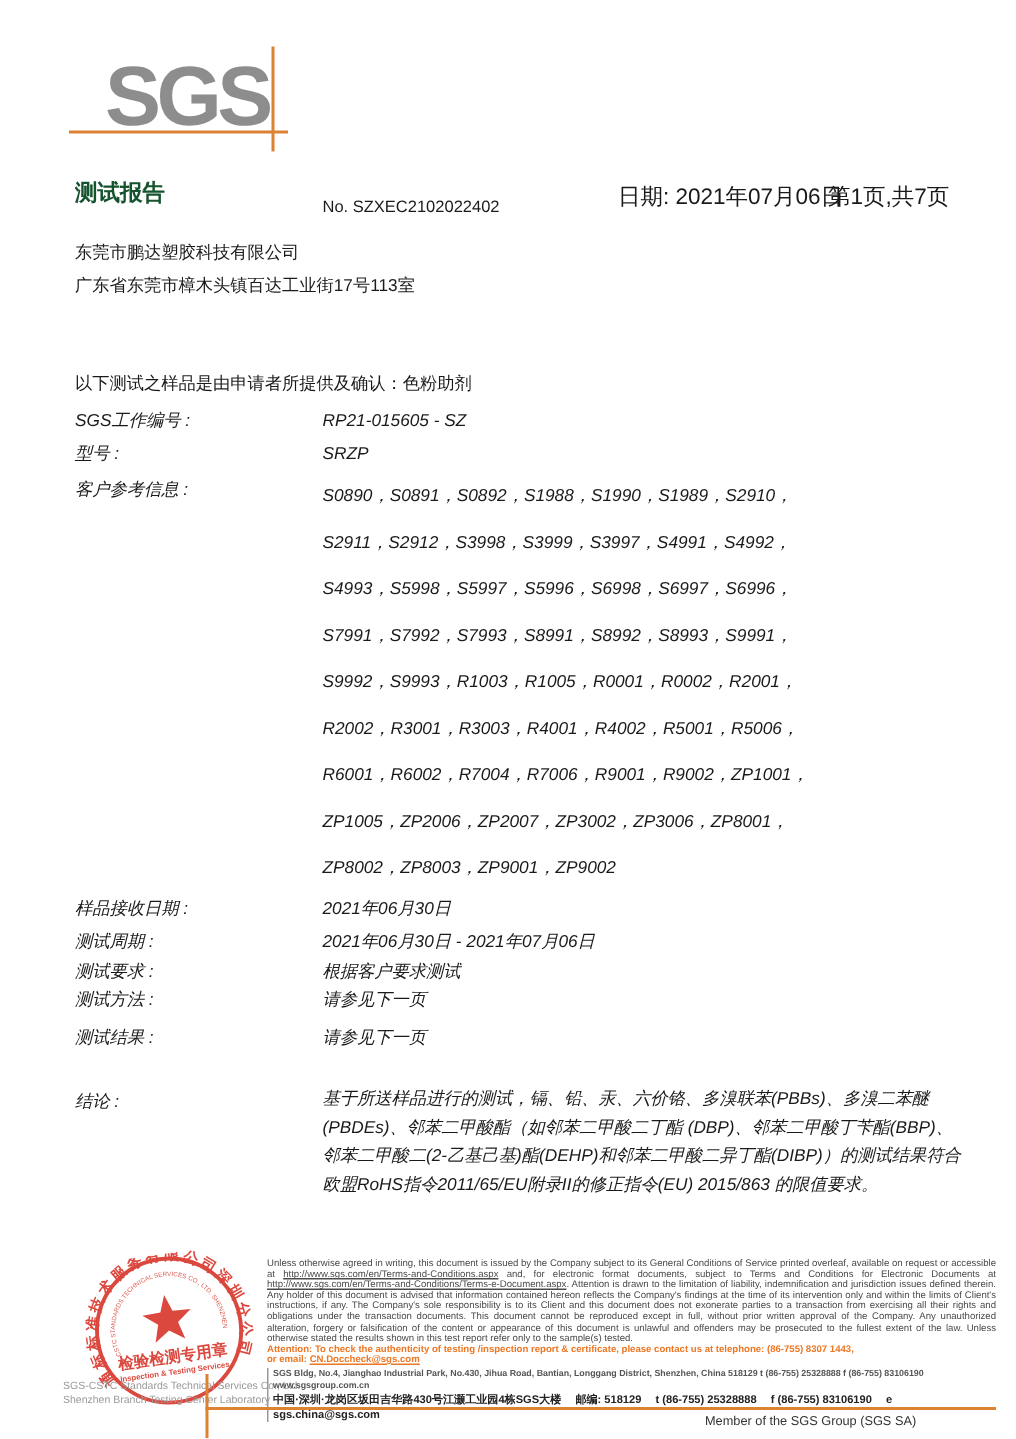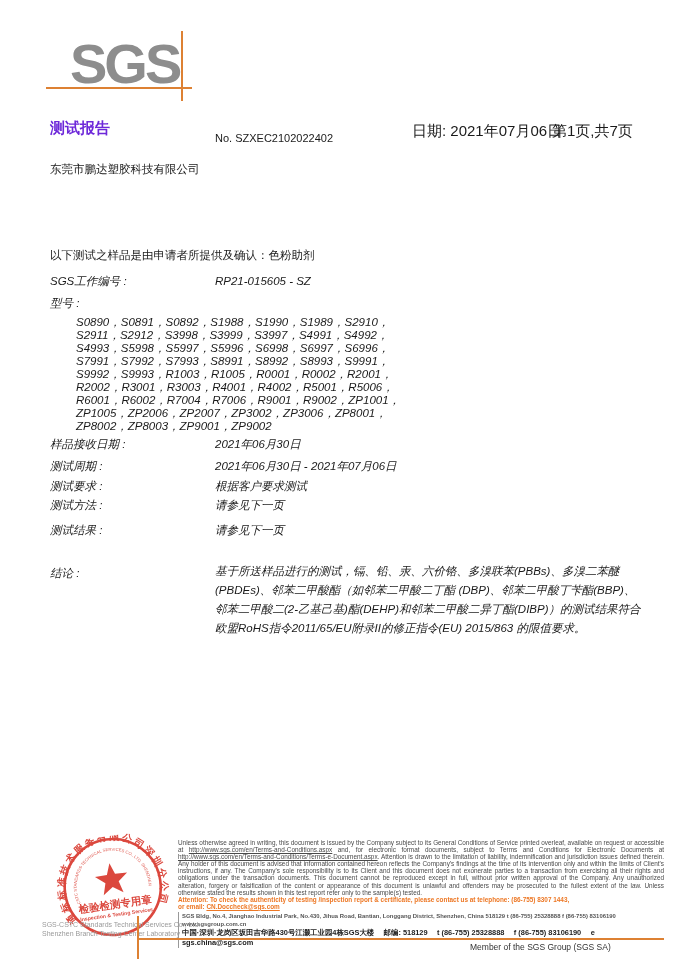--- a/index.html
+++ b/index.html
@@ -6,36 +6,36 @@
   .page{
     position:relative;width:677px;height:959px;background:#ffffff;overflow:hidden;
     font-family:"Liberation Sans","DejaVu Sans",sans-serif;color:#222;
   }
   
   .sgs-logo{position:absolute;left:70px;top:36px;font-size:56px;line-height:1;
     font-weight:bold;color:#8d8d8d;letter-spacing:-3px;}
   .logo-hline{position:absolute;left:46px;top:87px;width:146px;height:2px;background:#dd8133;}
   .logo-vline{position:absolute;left:181px;top:31px;width:2px;height:70px;background:#dd8133;}
 
-  .report-title{position:absolute;left:50px;top:119px;font-size:15px;font-weight:bold;color:#6d28d9;}
+  .report-title{position:absolute;left:50px;top:119px;font-size:15px;font-weight:bold;color:#14532d;}
   .report-no{position:absolute;left:215px;top:132px;font-size:11px;color:#1a1a1a;}
   .report-date{position:absolute;left:412px;top:122px;font-size:15px;color:#1a1a1a;}
   .report-page{position:absolute;left:552px;top:122px;font-size:15px;color:#1a1a1a;}
 
   
   .client{position:absolute;left:50px;top:158px;font-size:11.5px;line-height:22px;color:#1a1a1a;}
   .sample-statement{position:absolute;left:50px;top:248px;font-size:11.5px;color:#1a1a1a;}
 
   
   .fields{position:absolute;left:50px;top:270px;width:592px;font-size:11.5px;color:#1a1a1a;font-style:italic;}
   .frow{display:flex;line-height:22px;}
   .flabel{width:165px;flex:none;}
   .fvalue{flex:1;}
   .frow-ref{margin-top:2px;}
-  .ref-lines{white-space:pre-line;line-height:13px;margin-left:26px;}
+  .ref-lines{white-space:pre-line;line-height:31px;}
   .frow-request,.frow-method{line-height:19px;}
   .frow-result{margin-top:4px;}
   .frow-conclusion{margin-top:21px;}
   .frow-conclusion .fvalue{line-height:19px;max-width:427px;}
 
   
   .stamp{position:absolute;left:50px;top:836px;width:126px;height:106px;transform:rotate(-8deg);opacity:.92;}
   .stamp-company{position:absolute;left:42px;top:920px;font-size:7px;line-height:9px;color:#9a9a9a;}
 
   .legal{position:absolute;left:178px;top:839px;width:486px;font-size:6.4px;line-height:7.1px;
@@ -59,33 +59,36 @@
   <div class="logo-hline"></div>
   <div class="logo-vline"></div>
 
   <div class="report-title">测试报告</div>
   <div class="report-no">No. SZXEC2102022402</div>
   <div class="report-date">日期: 2021年07月06日</div>
   <div class="report-page">第1页,共7页</div>
 
   <div class="client">
     <div>东莞市鹏达塑胶科技有限公司</div>
+    <div>广东省东莞市樟木头镇百达工业街17号113室</div>
   </div>
 
   <div class="sample-statement">以下测试之样品是由申请者所提供及确认：色粉助剂</div>
 
   <div class="fields">
     <div class="frow">
       <div class="flabel">SGS工作编号 :</div>
       <div class="fvalue">RP21-015605 - SZ</div>
     </div>
     <div class="frow">
       <div class="flabel">型号 :</div>
+      <div class="fvalue">SRZP</div>
     </div>
     <div class="frow frow-ref">
+      <div class="flabel">客户参考信息 :</div>
       <div class="fvalue ref-lines">S0890，S0891，S0892，S1988，S1990，S1989，S2910，
 S2911，S2912，S3998，S3999，S3997，S4991，S4992，
 S4993，S5998，S5997，S5996，S6998，S6997，S6996，
 S7991，S7992，S7993，S8991，S8992，S8993，S9991，
 S9992，S9993，R1003，R1005，R0001，R0002，R2001，
 R2002，R3001，R3003，R4001，R4002，R5001，R5006，
 R6001，R6002，R7004，R7006，R9001，R9002，ZP1001，
 ZP1005，ZP2006，ZP2007，ZP3002，ZP3006，ZP8001，
 ZP8002，ZP8003，ZP9001，ZP9002</div>
     </div>

